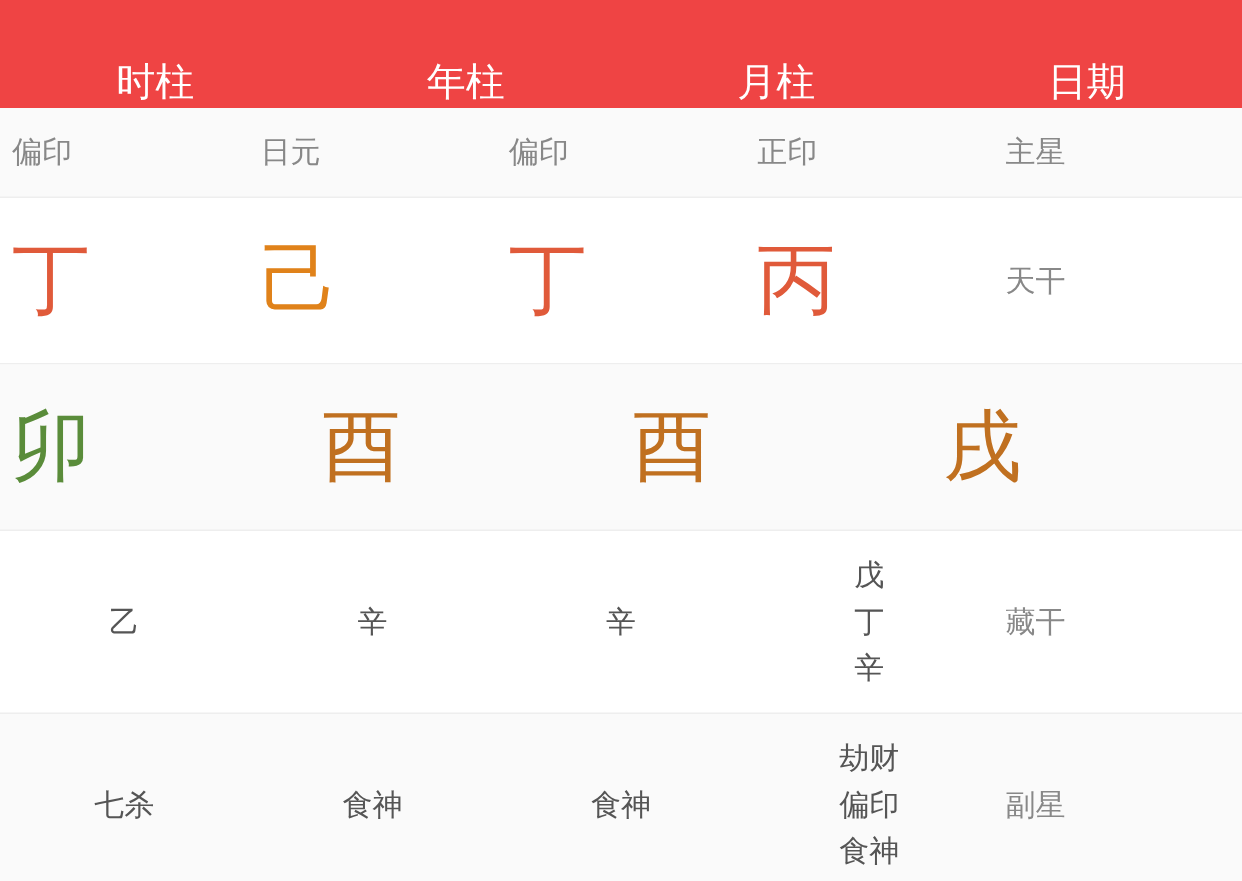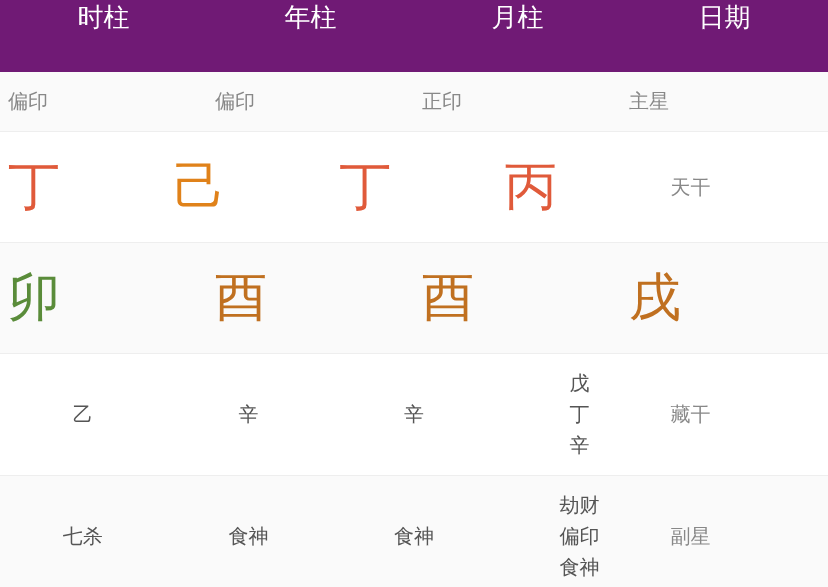--- a/index.html
+++ b/index.html
@@ -15,23 +15,23 @@
       min-height: 587px;
     }
 
     .table-container {
       width: 828px;
     }
 
     
     .header-row {
       display: flex;
-      background: #701a75;
+      background: #ef4444;
       height: 72px;
-      align-items: flex-start;
+      align-items: flex-end;
     }
 
     .header-cell {
       flex: 1;
       text-align: center;
       color: #fff;
       font-size: 26px;
       font-weight: 500;
     }
 
@@ -117,20 +117,21 @@
 
   <div class="header-row">
     <div class="header-cell">时柱</div>
     <div class="header-cell">年柱</div>
     <div class="header-cell">月柱</div>
     <div class="header-cell">日期</div>
   </div>
 
   <div class="data-row row-zhu">
     <div class="data-cell label-cell color-gray">偏印</div>
+    <div class="data-cell label-cell color-gray">日元</div>
     <div class="data-cell label-cell color-gray">偏印</div>
     <div class="data-cell label-cell color-gray">正印</div>
     <div class="data-cell label-cell color-gray">主星</div>
   </div>
 
   <div class="data-row row-tiangan">
     <div class="data-cell large color-red">丁</div>
     <div class="data-cell large color-orange">己</div>
     <div class="data-cell large color-red">丁</div>
     <div class="data-cell large color-red">丙</div>

